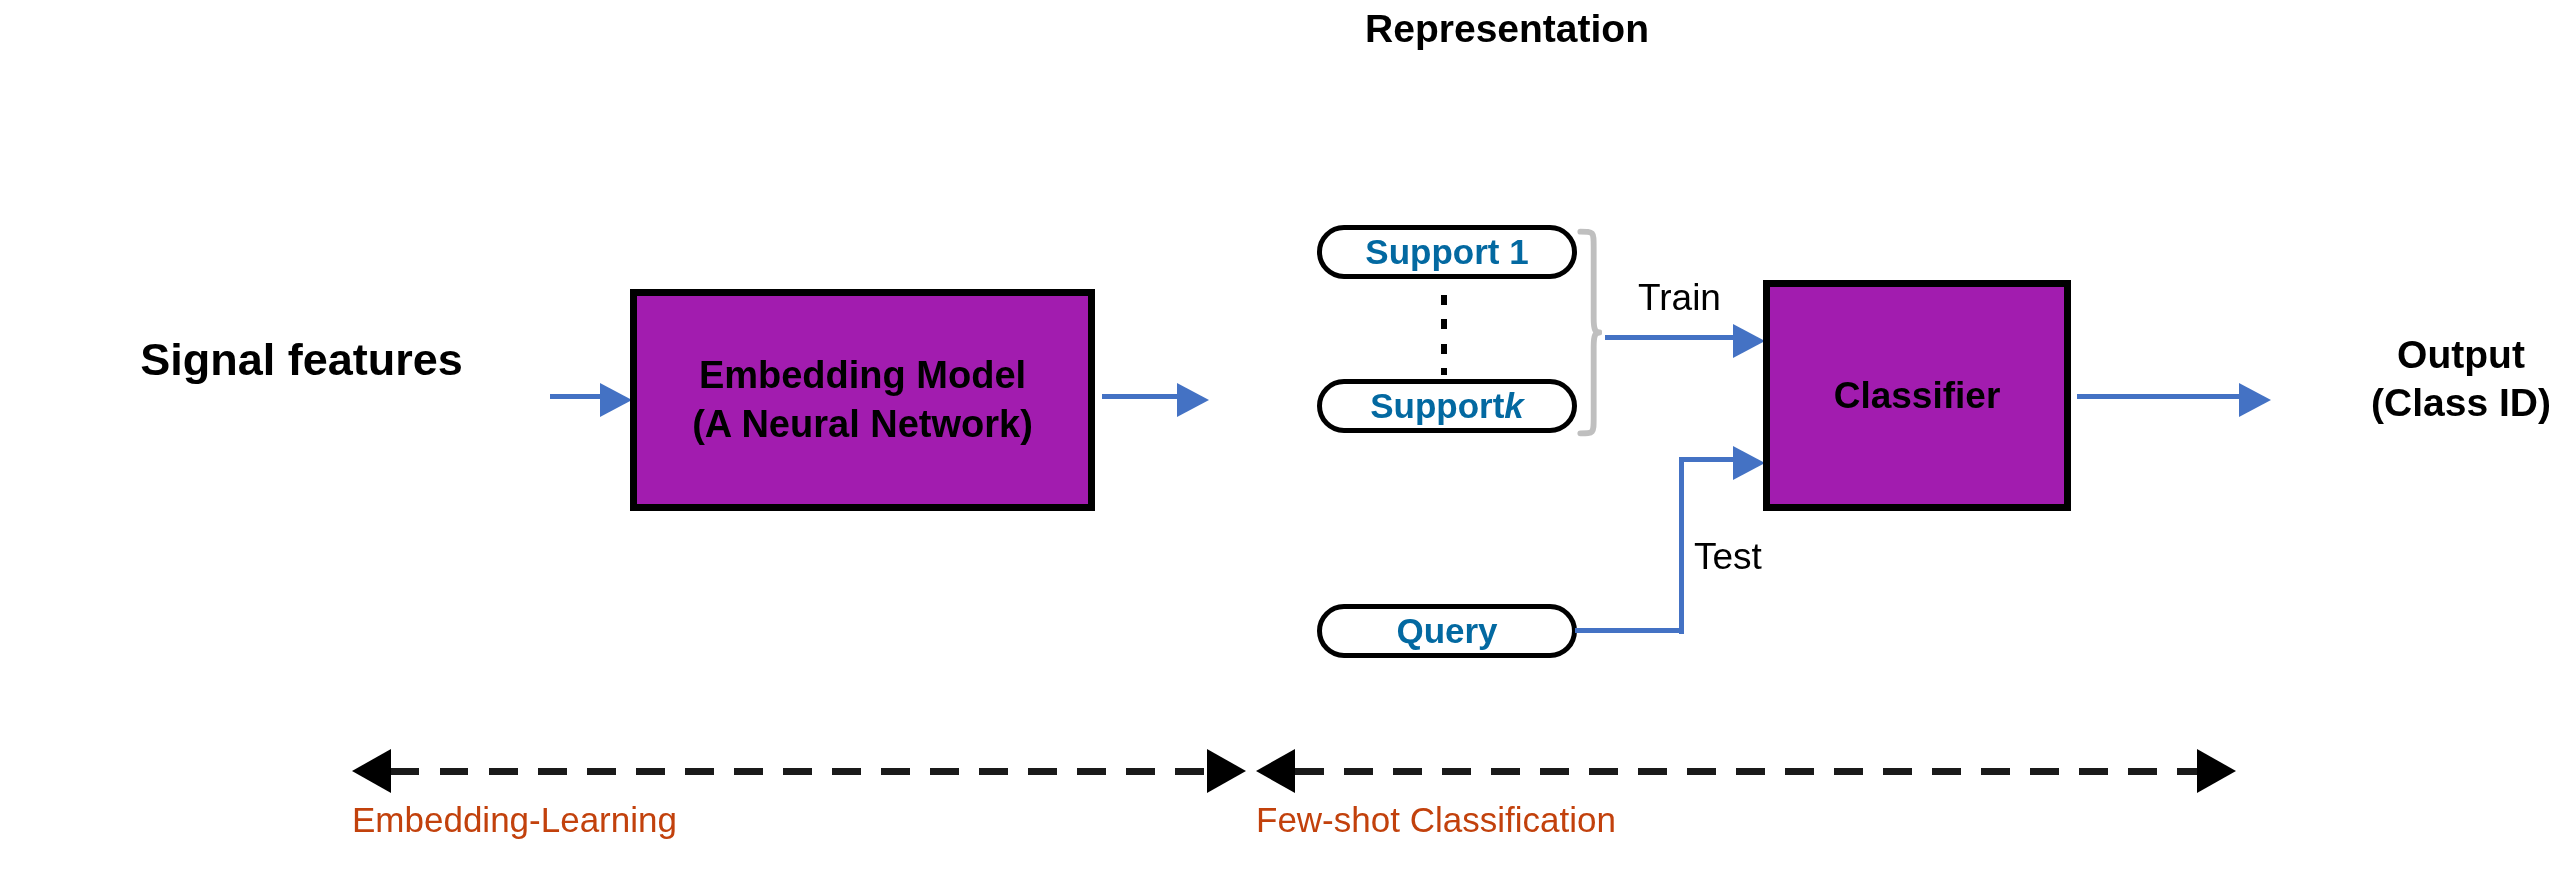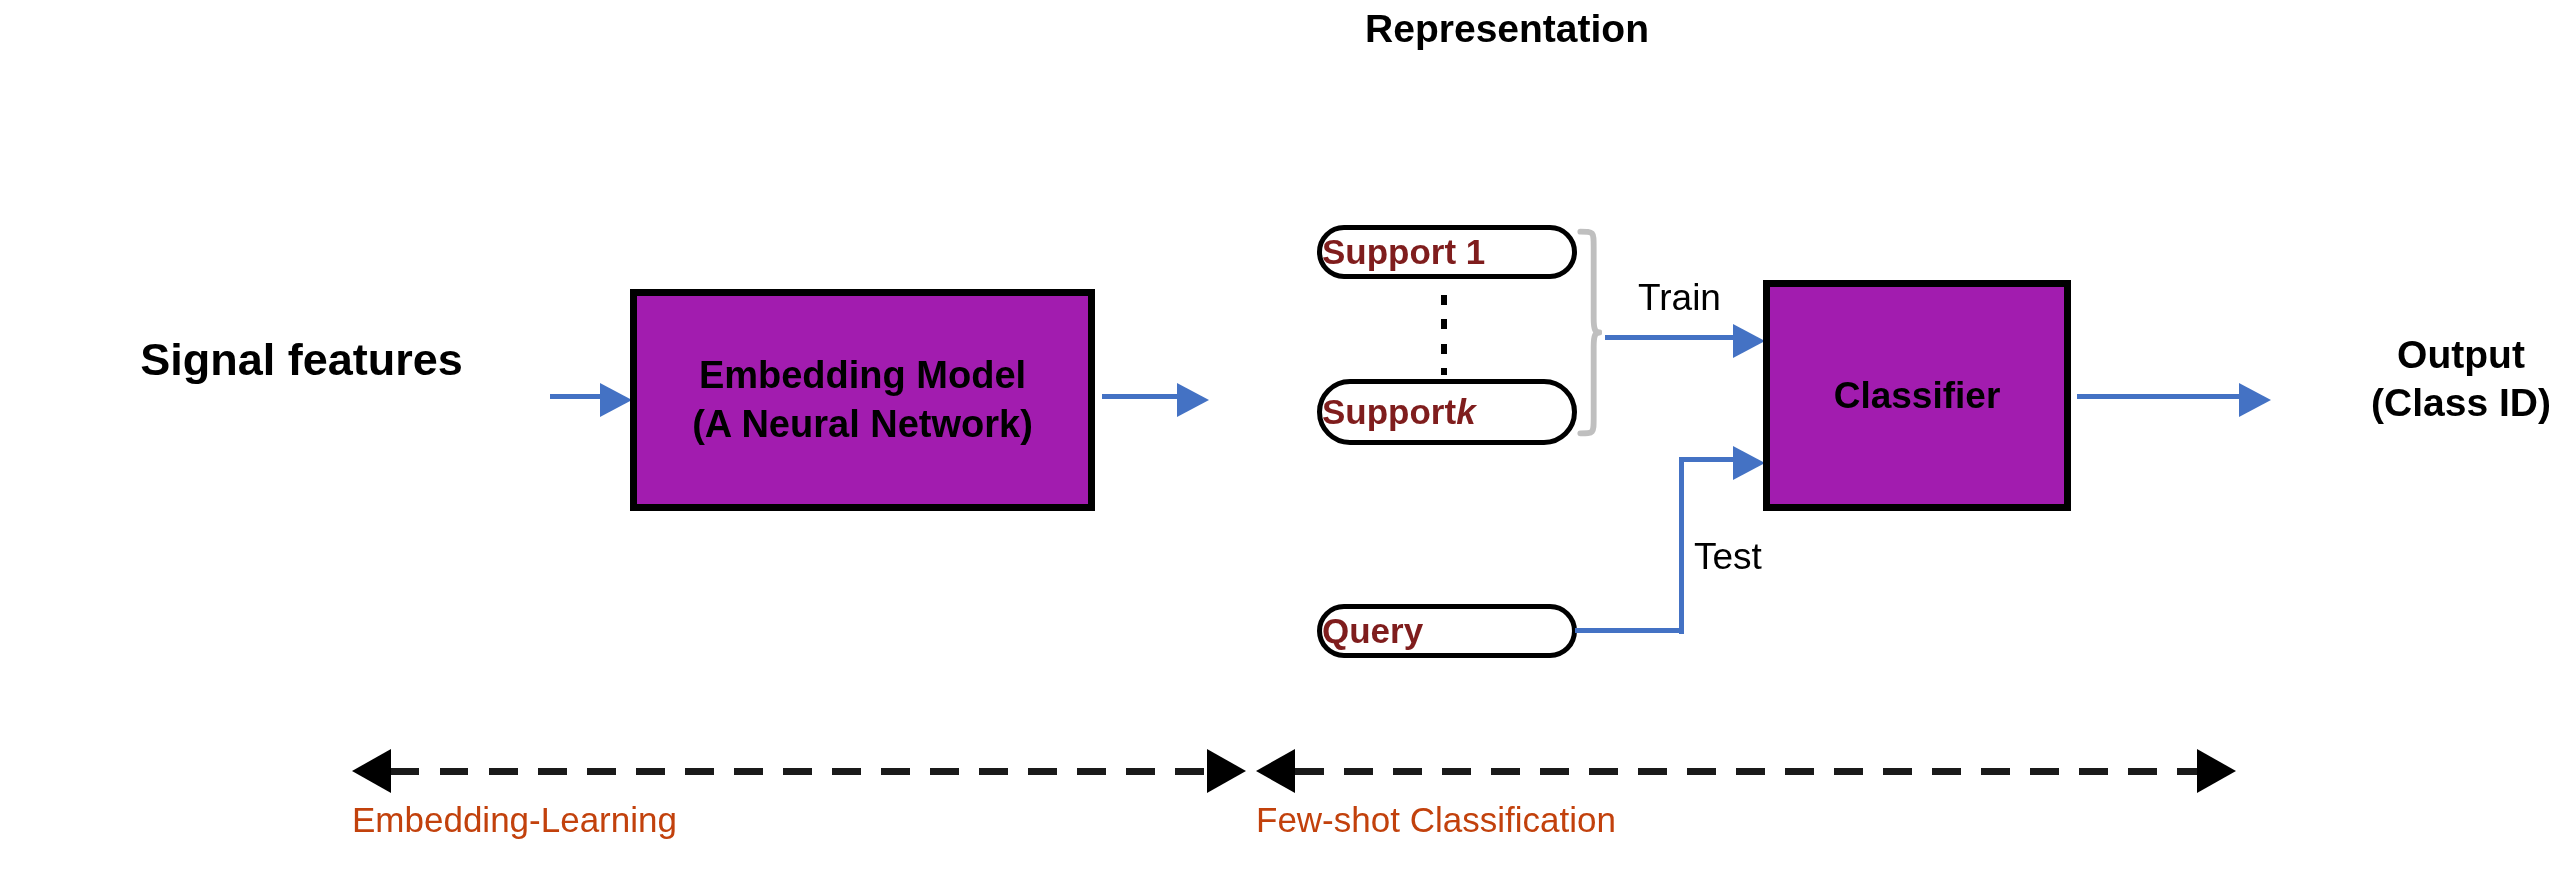--- a/index.html
+++ b/index.html
@@ -86,28 +86,28 @@
   }
 
   
   .pill {
     border: 5.9px solid #000000;
     border-radius: 837px;
     background: #ffffff;
     box-sizing: border-box;
     display: flex;
     align-items: center;
-    justify-content: flex-start;
+    justify-content: center;
     font-size: 35px;
     font-weight: bold;
-    color: #7f1d1d;
+    color: #0369a1;
     white-space: nowrap;
   }
   .pill-s1 { left: 1317px; top: 225px; width: 260px; height: 54px; }
-  .pill-sk { left: 1317px; top: 379px; width: 260px; height: 66px; }
+  .pill-sk { left: 1317px; top: 379px; width: 260px; height: 54px; }
   .pill-q  { left: 1317px; top: 604px; width: 260px; height: 54px; }
   .ital { font-style: italic; }
 
   
   .vdots {
     left: 1435px; top: 295px;
     width: 18.4px; height: 80px;
     display: flex;
     flex-direction: column;
     align-items: center;

